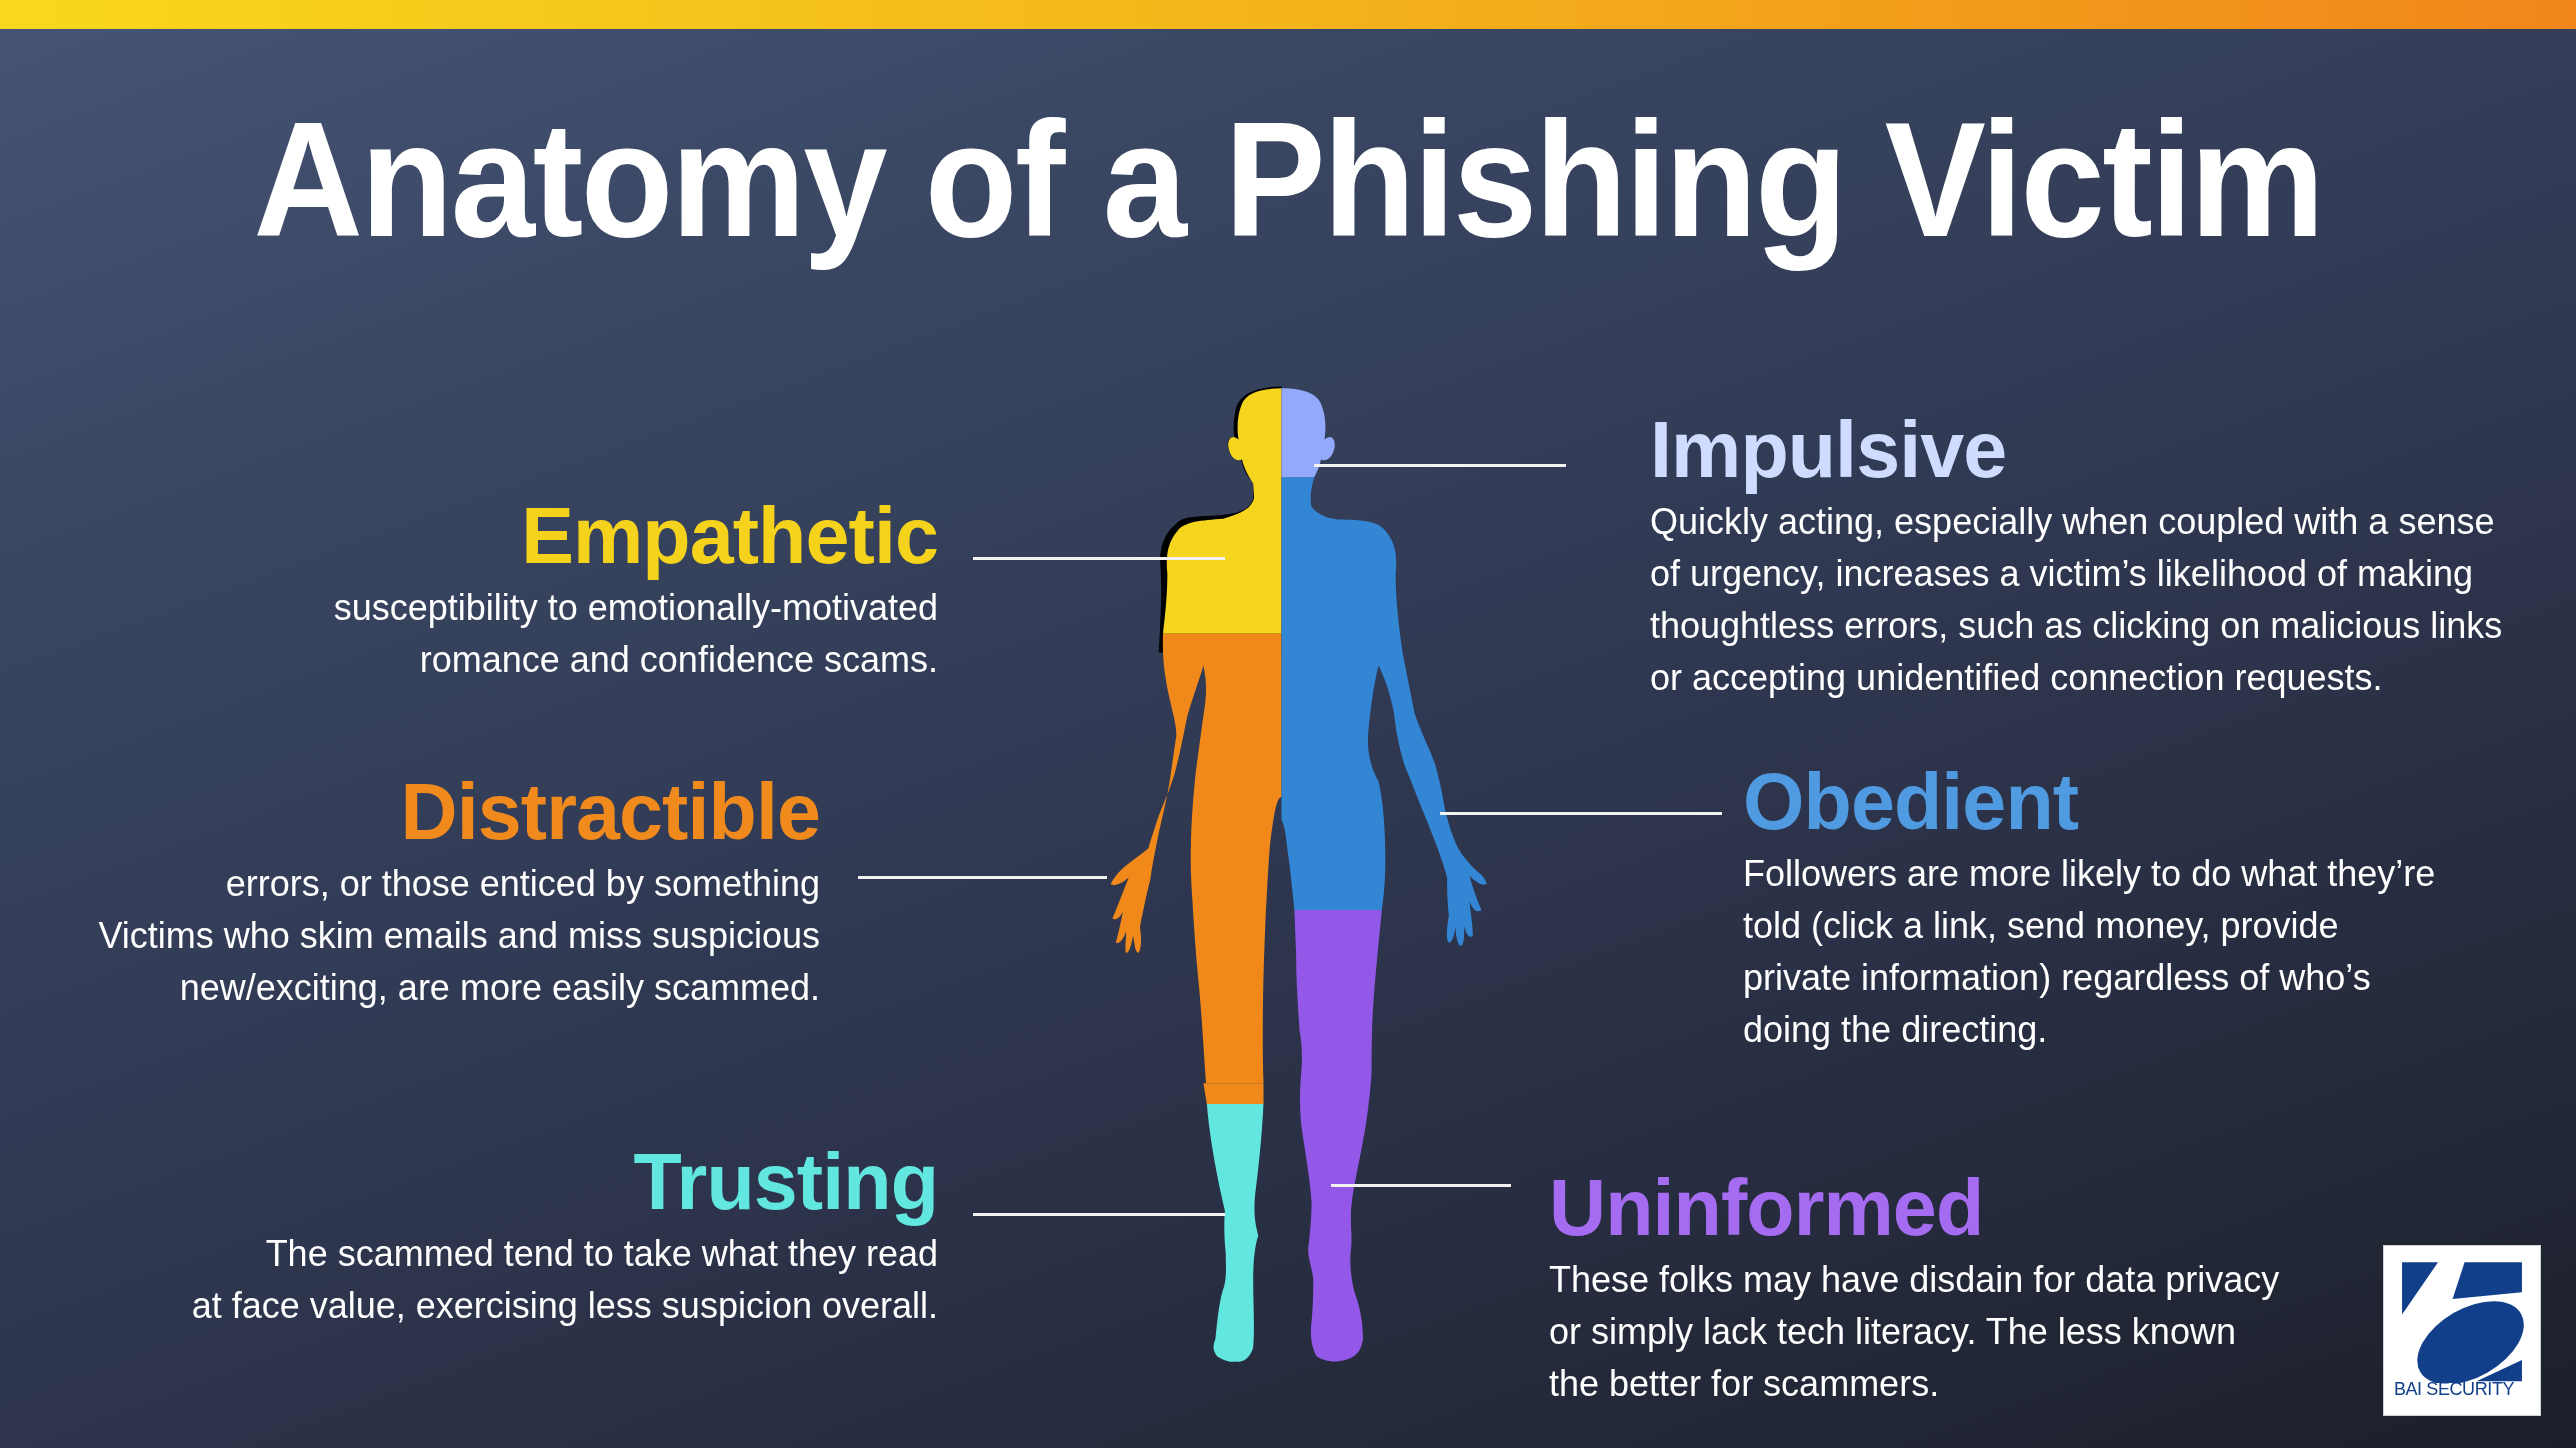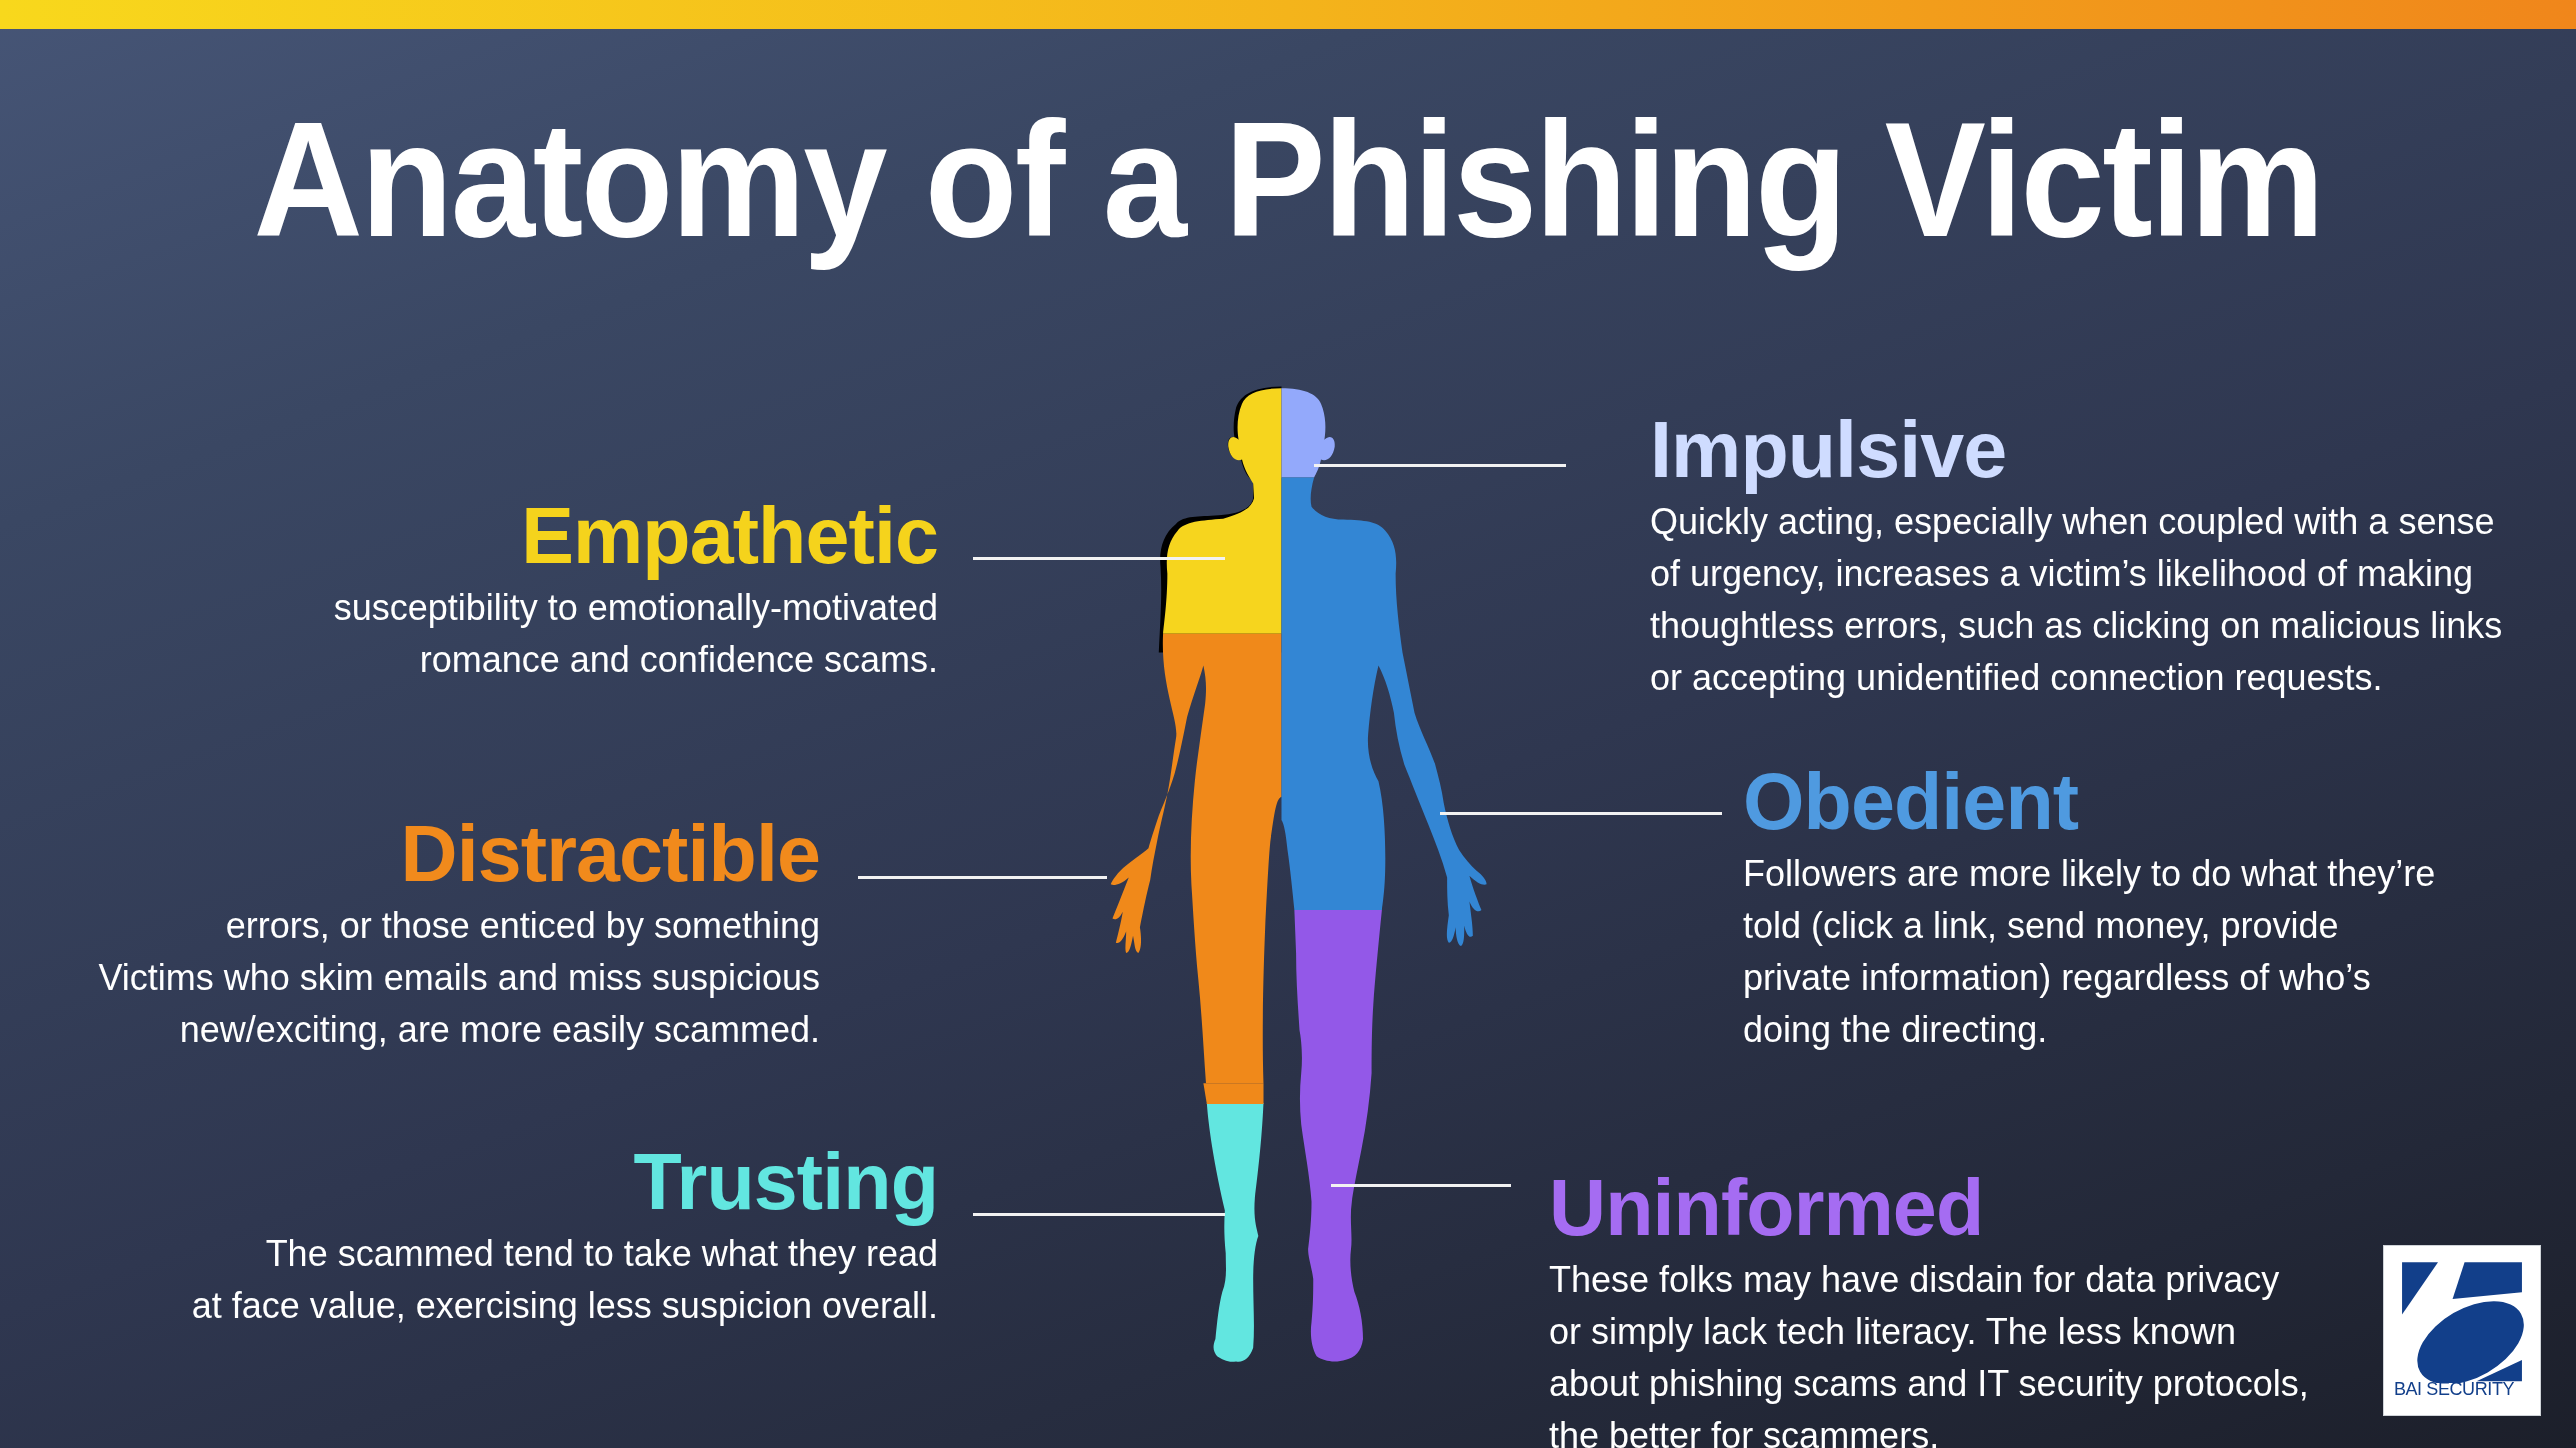--- a/index.html
+++ b/index.html
@@ -49,21 +49,21 @@
 <div class="title">Anatomy of a Phishing Victim</div>
 
 <div class="trait left" style="right:1638px; top:496px;">
   <div class="heading" style="color:#f5d31c;">Empathetic</div>
   <div class="body">
     <div>susceptibility to emotionally-motivated</div>
     <div>romance and confidence scams.</div>
   </div>
 </div>
 
-<div class="trait left" style="right:1756px; top:814px;">
+<div class="trait left" style="right:1756px; top:772px;">
   <div class="heading" style="color:#f18a1c;">Distractible</div>
   <div class="body">
     <div>errors, or those enticed by something</div>
     <div>Victims who skim emails and miss suspicious</div>
     <div>new/exciting, are more easily scammed.</div>
   </div>
 </div>
 
 <div class="trait left" style="right:1638px; top:1142px;">
   <div class="heading" style="color:#62e6e0;">Trusting</div>
@@ -91,21 +91,20 @@
     <div>private information) regardless of who’s</div>
     <div>doing the directing.</div>
   </div>
 </div>
 
 <div class="trait right" style="left:1549px; top:1168px;">
   <div class="heading" style="color:#a56cf2;">Uninformed</div>
   <div class="body">
     <div>These folks may have disdain for data privacy</div>
     <div>or simply lack tech literacy. The less known</div>
-    <div>about phishing scams and IT security protocols,</div>
     <div>the better for scammers.</div>
   </div>
 </div>
 
 <svg class="figure" viewBox="1150 440 700 1170" width="601" height="1004">
   <defs>
     <clipPath id="leftHalf">
         <rect x="1150" y="440" width="343" height="1170"></rect>
       </clipPath>
     <clipPath id="rightHalf">

